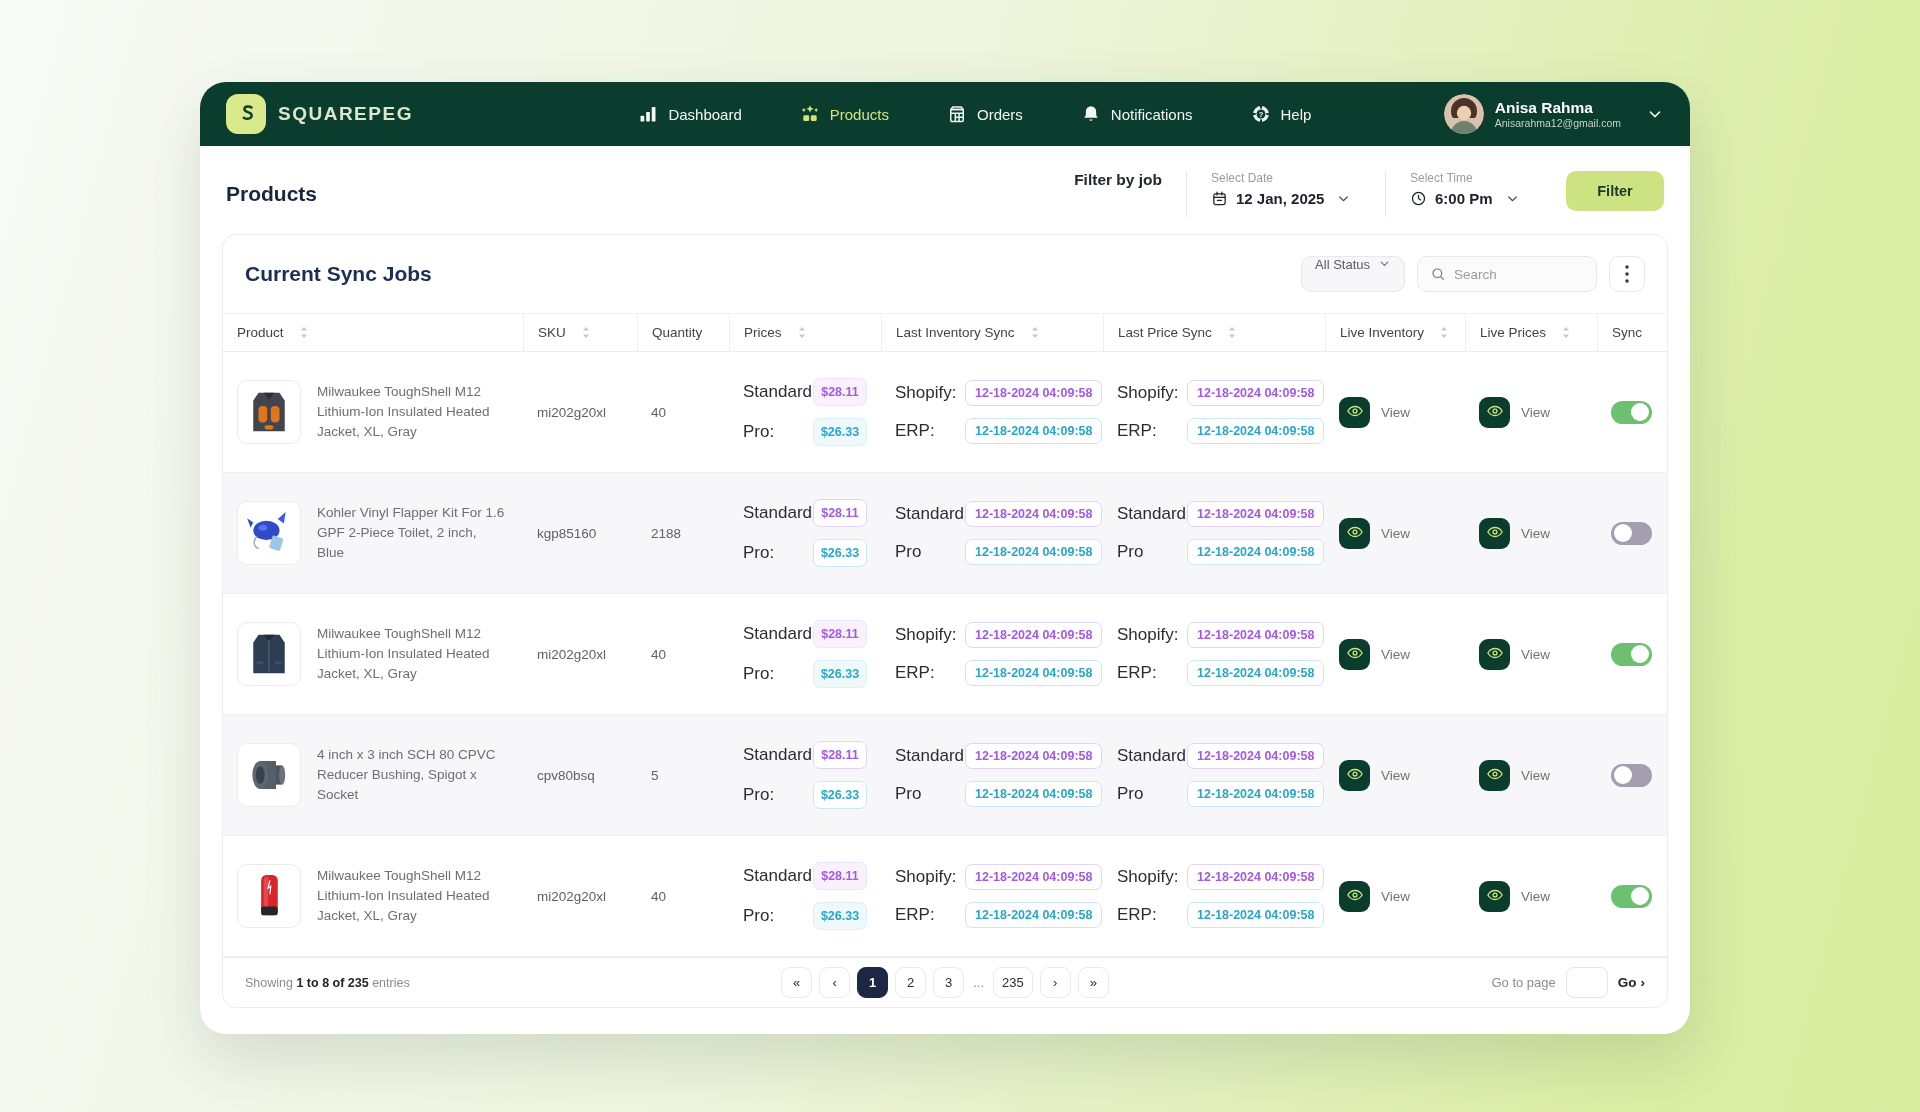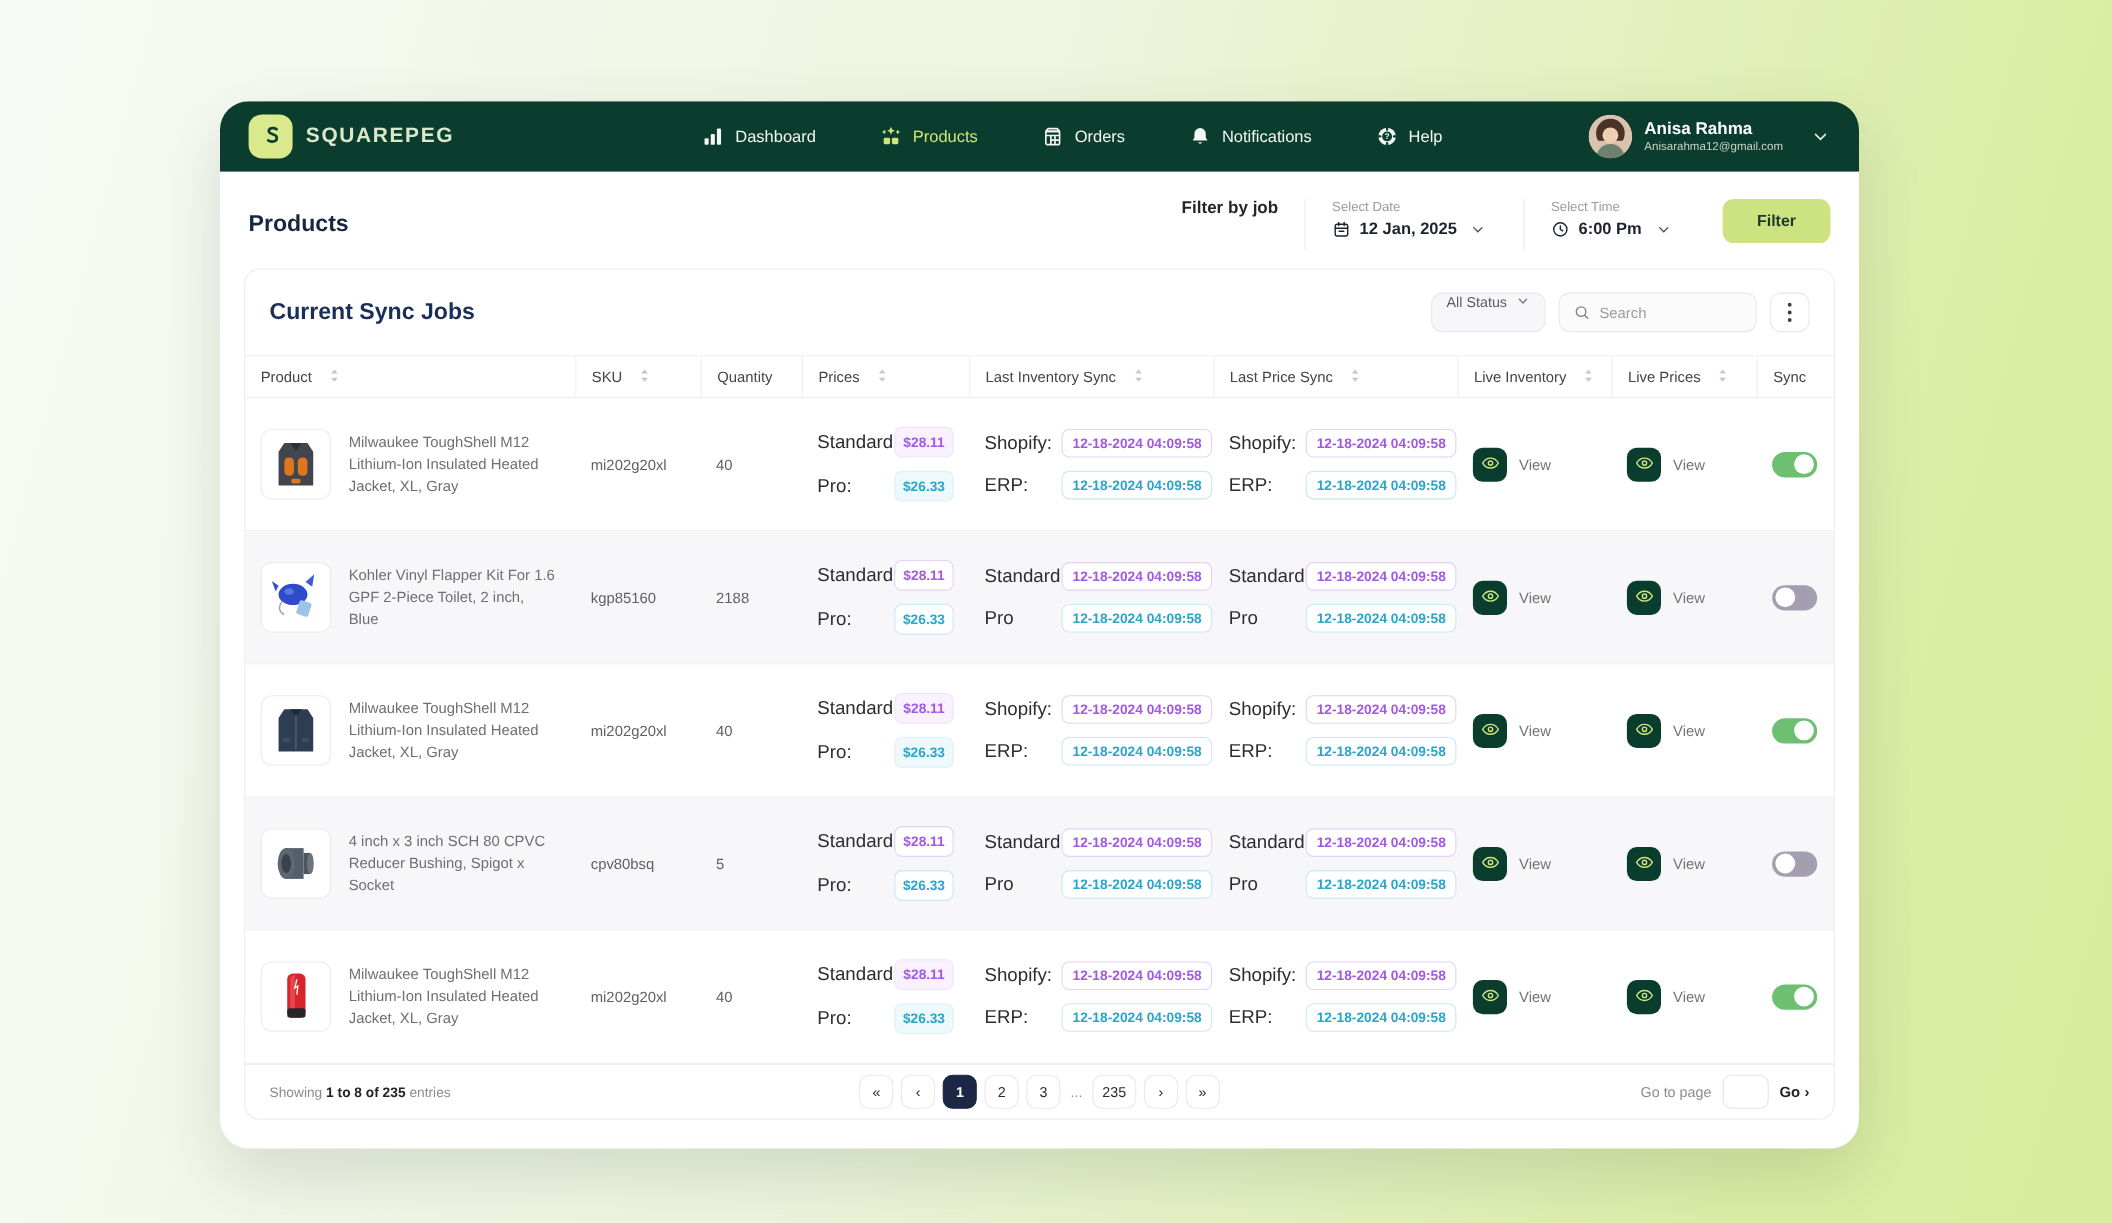--- a/index.html
+++ b/index.html
@@ -1,19 +1,19 @@
 <!DOCTYPE html>
 <html><head>
 <meta charset="utf-8">
 <style>
   * { margin:0; padding:0; box-sizing:border-box; }
   html,body { width:1920px; height:1112px; font-family:"Liberation Sans", sans-serif; }
   body { background:linear-gradient(105deg,#f8faf6 0%,#eef4dd 45%,#dcedA6 85%,#d7ec9d 100%); overflow:hidden; }
 
-  .window { position:absolute; left:200px; top:92px; width:1490px; height:952px;
+  .window { position:absolute; left:200px; top:82px; width:1490px; height:952px;
     background:#fff; border-radius:26px; overflow:hidden;
     box-shadow:0 24px 60px rgba(20,60,40,.14); }
 
   
   .topnav { height:64px; background:#0a3d2d; display:flex; align-items:center; padding:0 26px; }
   .brand { display:flex; align-items:center; gap:12px; width:300px; }
   .brand-logo { width:40px; height:40px; border-radius:12px; background:#d9e98c; display:flex; align-items:center; justify-content:center; }
   .brand-name { font-size:19px; font-weight:700; letter-spacing:1.5px; color:#dce8cc; }
   .nav-items { flex:1; display:flex; justify-content:center; gap:58px; }
   .nav-item { display:flex; align-items:center; gap:10px; color:#f4f6f2; font-size:15px; font-weight:500; cursor:pointer; }
@@ -51,21 +51,21 @@
     border:1px solid #e8e8ec; border-radius:10px; background:#fbfbfc; }
   .search-box svg { width:16px; height:16px; stroke:#7c7c86; flex:none; }
   .search-box input { border:none; outline:none; background:transparent; font-size:13.5px; color:#33333a; width:100%; font-family:inherit; }
   .search-box input::placeholder { color:#9b9ba3; }
   .kebab-btn { width:36px; height:36px; border:1px solid #e8e8ec; border-radius:10px; background:#fff;
     display:flex; align-items:center; justify-content:center; cursor:pointer; }
 
   
   .grid { display:grid; grid-template-columns:300px 114px 92px 152px 222px 222px 140px 132px 68px; }
   .thead { border-top:1px solid #f0f0f3; border-bottom:1px solid #ececf0; }
-  .th { display:flex; align-items:flex-start; gap:16px; padding:11px 14px; font-size:13.5px; font-weight:500; color:#43434a; position:relative; }
+  .th { display:flex; align-items:center; gap:16px; padding:11px 14px; font-size:13.5px; font-weight:500; color:#43434a; position:relative; }
   .th + .th { border-left:1px solid #efeff2; }
   .trow { min-height:121px; align-items:center; border-bottom:1px solid #f0f0f3; background:#fff; }
   .trow.shaded { background:#f7f7f9; }
   .td { padding:0 14px; font-size:13.5px; color:#5f5f66; }
   .prod-cell { display:flex; align-items:center; gap:16px; }
   .prod-img { width:64px; height:64px; border:1px solid #ececee; border-radius:10px; background:#fff; flex:none;
     display:flex; align-items:center; justify-content:center; overflow:hidden; }
   .prod-img svg { width:56px; height:56px; }
   .prod-name { font-size:13.5px; color:#6e6e74; line-height:1.5; max-width:190px; }
   .two-line { display:flex; flex-direction:column; gap:12px; }

